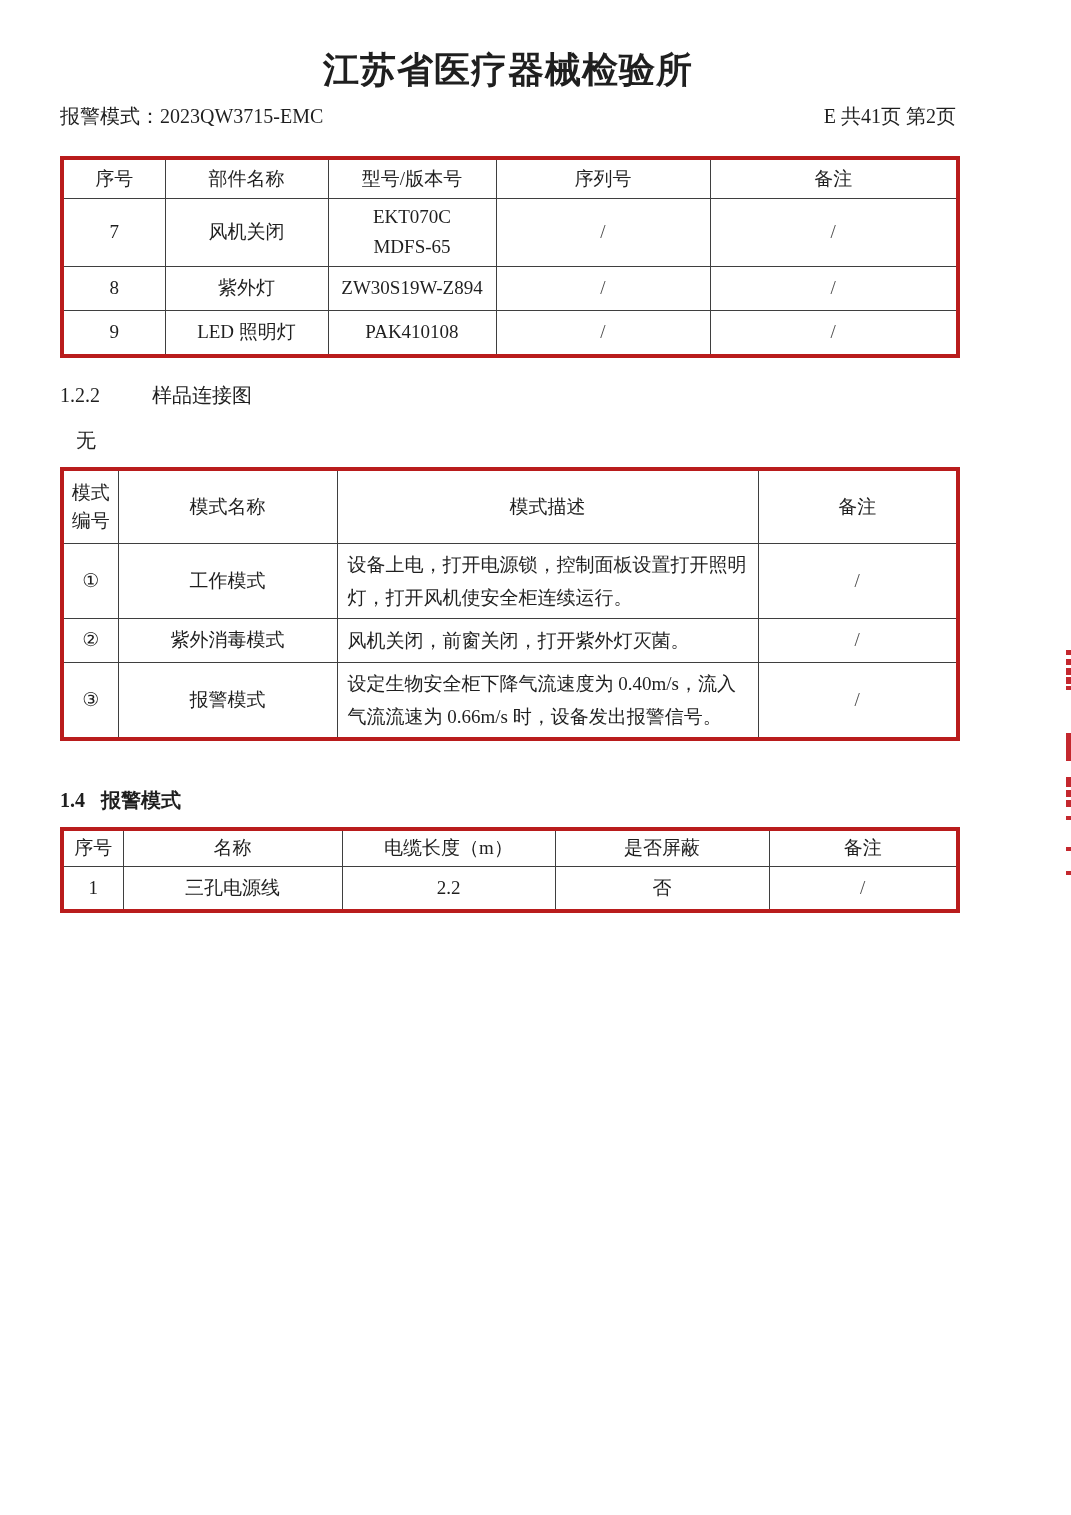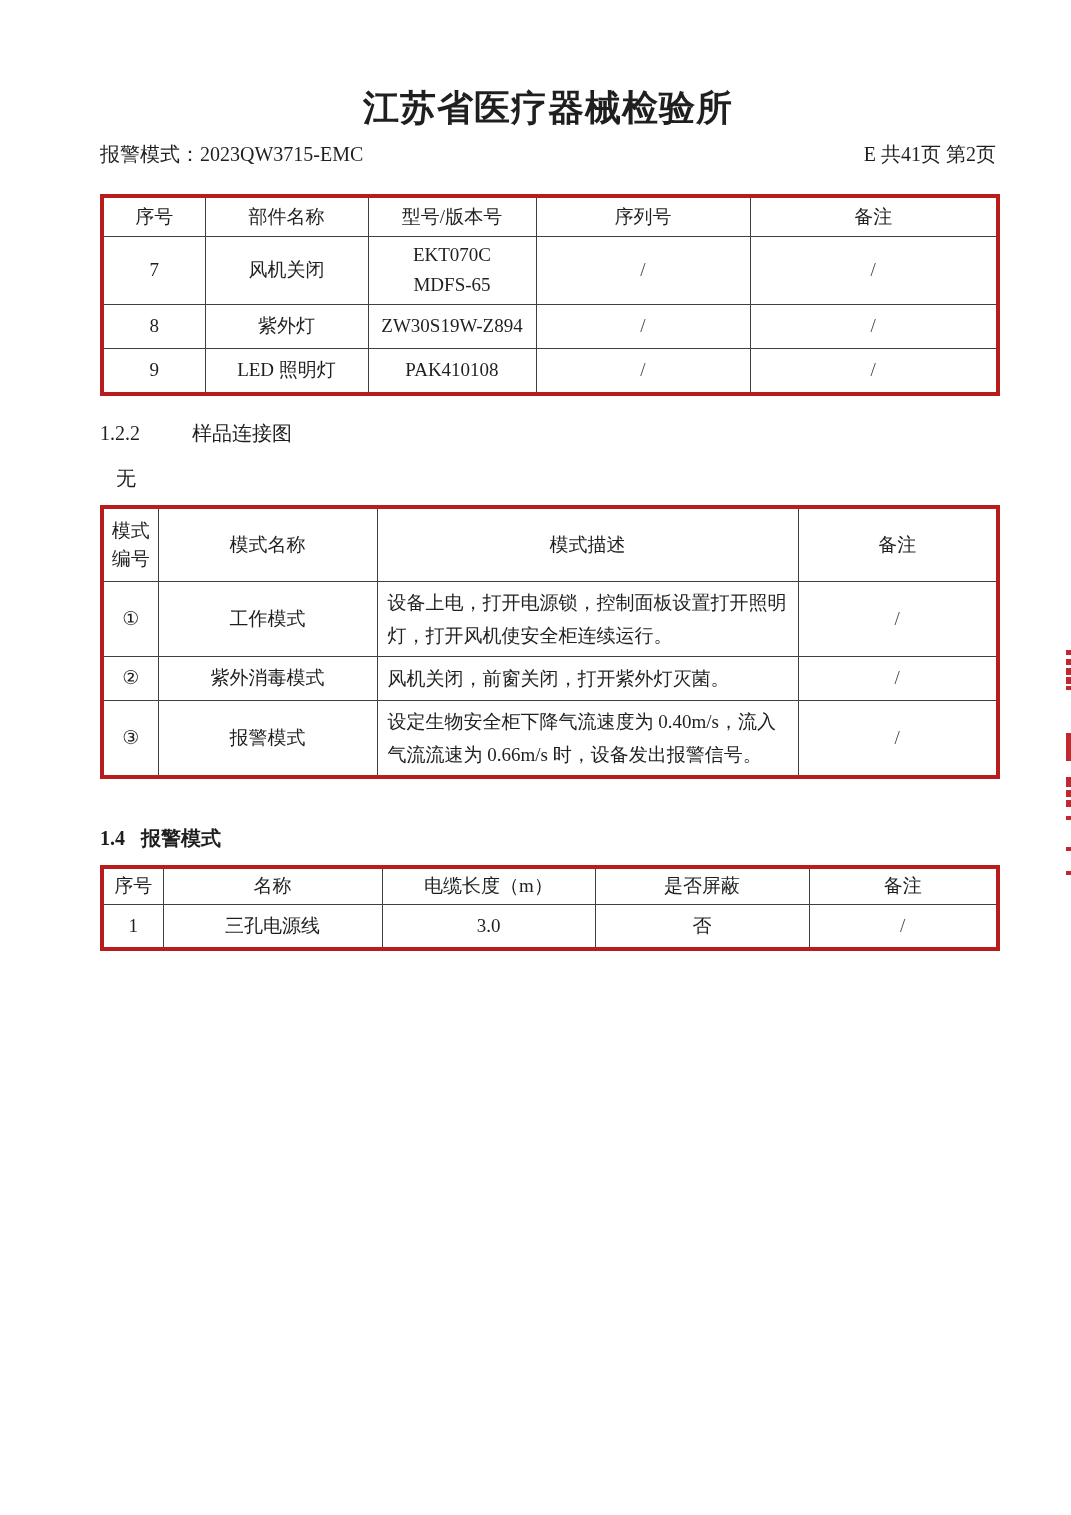--- a/index.html
+++ b/index.html
@@ -6,23 +6,23 @@
   body{
     width:1071px;height:1515px;
     background:#ffffff;
     position:relative;
     overflow:hidden;
     font-family:"Liberation Serif","DejaVu Serif",serif;
     color:#1f1f1f;
     -webkit-font-smoothing:antialiased;
   }
   .content{
-    margin-left:100px;
+    margin-left:60px;
     width:896px;
-    padding-top:86px;
+    padding-top:48px;
   }
   .org-title{
     text-align:center;
     font-size:36px;
     font-weight:700;
     letter-spacing:1px;
     line-height:1.25;
   }
   .doc-title{
     text-align:center;
@@ -212,21 +212,21 @@
         <tr class="h-row">
       <th>序号</th>
       <th>名称</th>
       <th>电缆长度（m）</th>
       <th>是否屏蔽</th>
       <th>备注</th>
     </tr>
     <tr class="r1">
       <td>1</td>
       <td>三孔电源线</td>
-      <td>3.0</td>
+      <td>2.2</td>
       <td>否</td>
       <td class="slash">/</td>
     </tr>
   </tbody>
     </table>
 
 </div>
 
 <div class="edge-marks">
     <div class="edge-mark" style="top: 650px; height: 5px; background: rgb(196, 40, 46);"></div>

